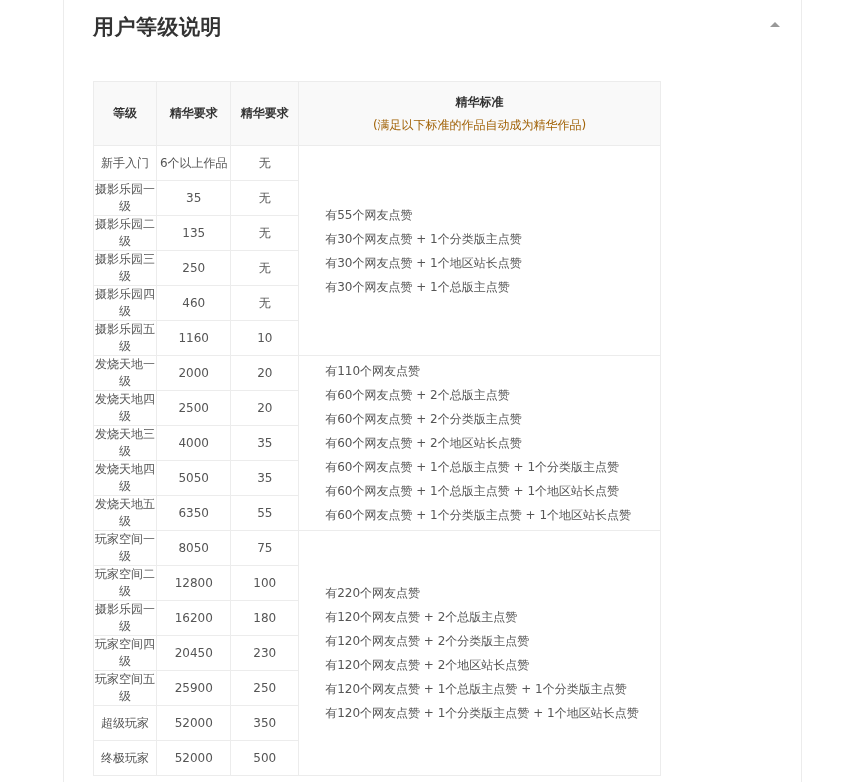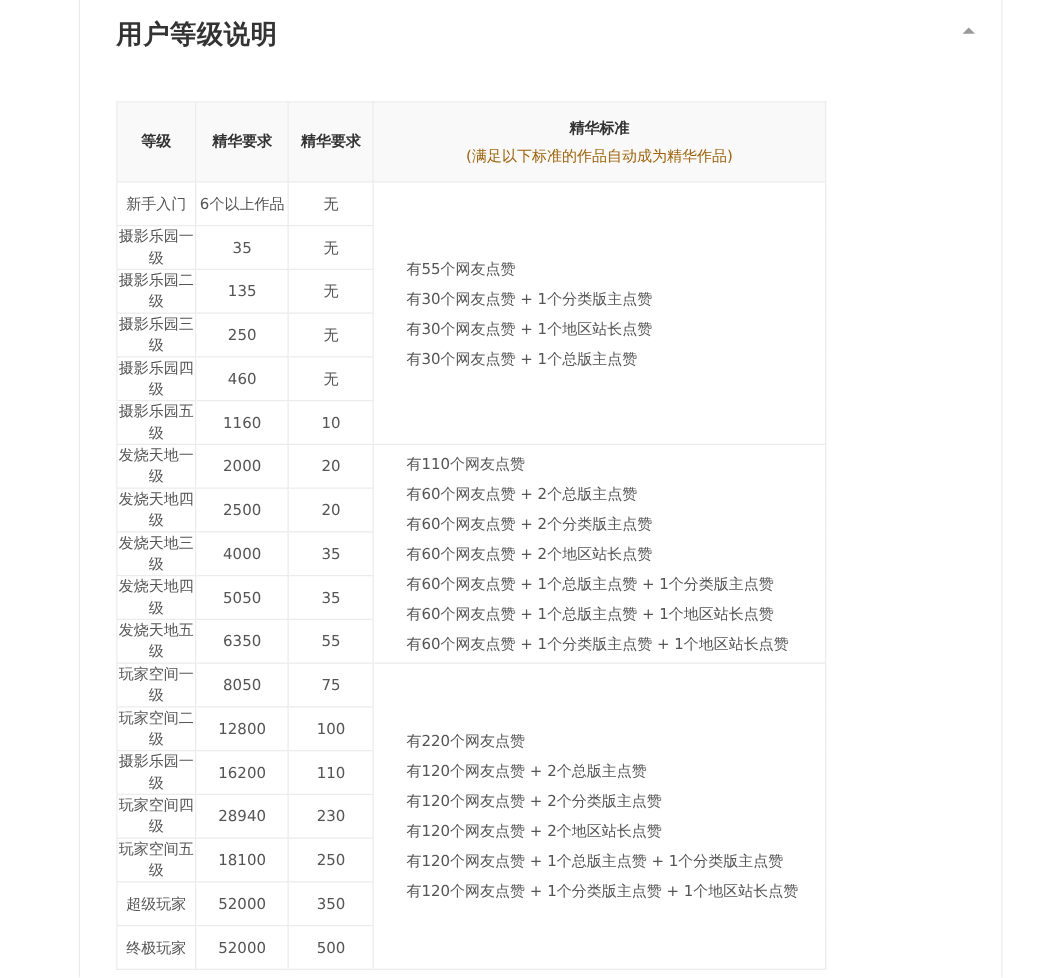--- a/index.html
+++ b/index.html
@@ -148,30 +148,30 @@
         </td>
       </tr>
       <tr>
         <td>玩家空间二级</td>
         <td>12800</td>
         <td>100</td>
       </tr>
       <tr>
         <td>摄影乐园一级</td>
         <td>16200</td>
-        <td>110</td>
+        <td>180</td>
       </tr>
       <tr>
         <td>玩家空间四级</td>
-        <td>28940</td>
+        <td>20450</td>
         <td>230</td>
       </tr>
       <tr>
         <td>玩家空间五级</td>
-        <td>18100</td>
+        <td>25900</td>
         <td>250</td>
       </tr>
       <tr>
         <td>超级玩家</td>
         <td>52000</td>
         <td>350</td>
       </tr>
       <tr>
         <td>终极玩家</td>
         <td>52000</td>

